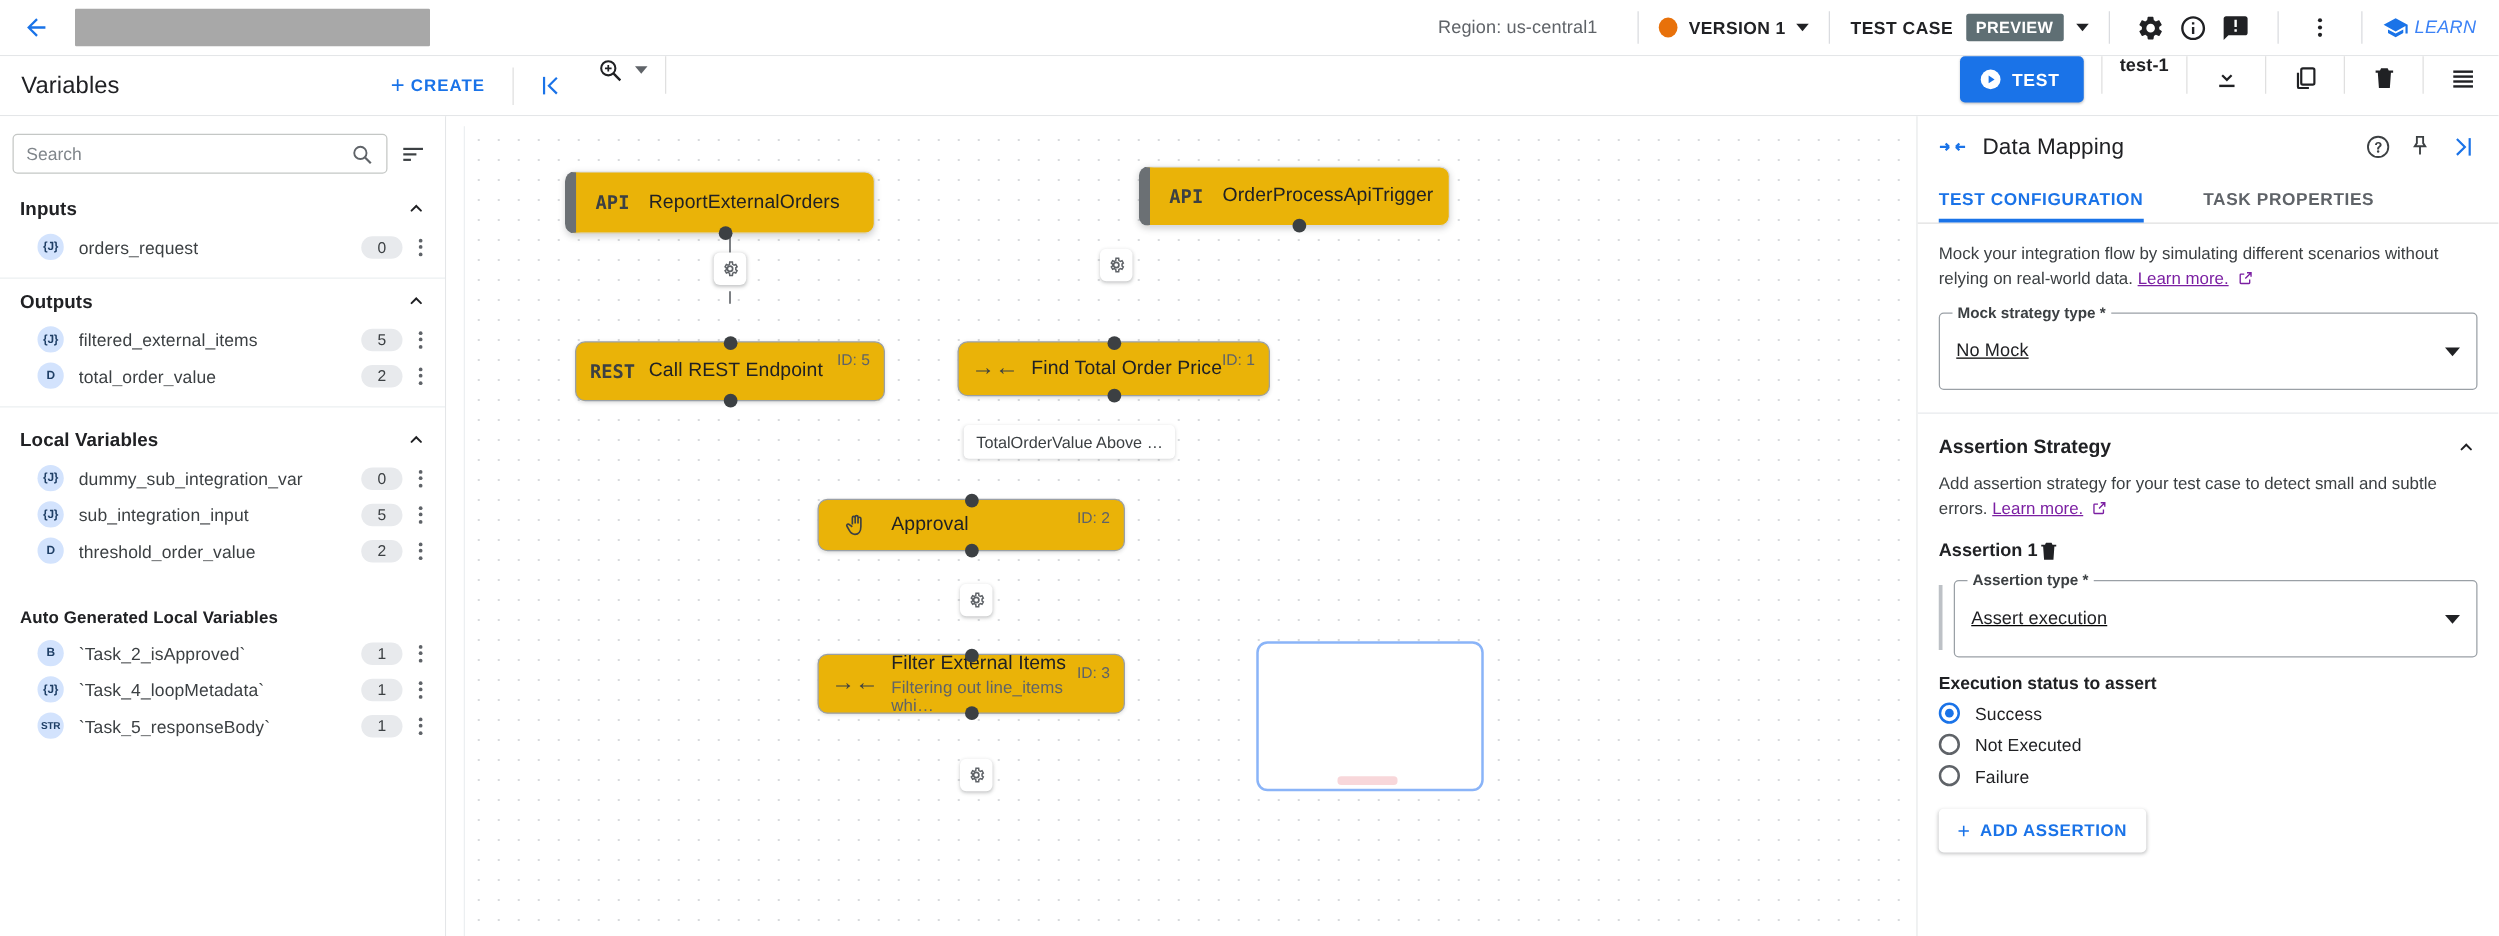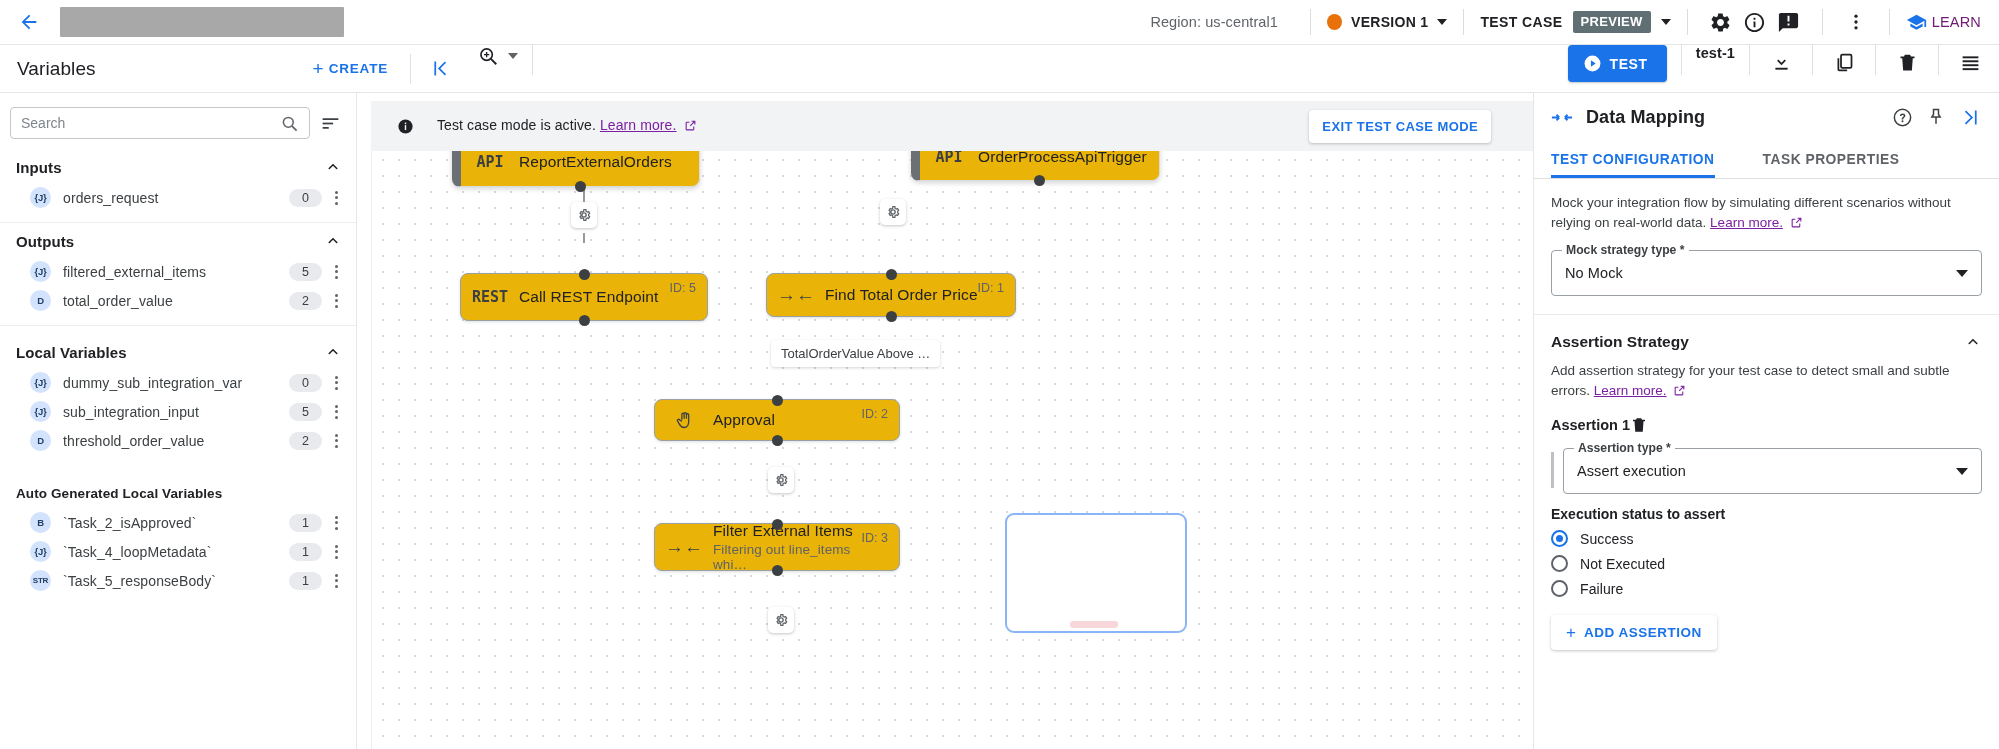--- a/index.html
+++ b/index.html
@@ -24,21 +24,21 @@
   .tsep { width:1px; height:26px; background:#dadce0; margin:0 16px; flex:0 0 1px; }
   .version-group { display:flex; align-items:center; gap:9px; cursor:pointer; }
   .version-dot { width:15px; height:16px; border-radius:50%; background:#e8710a; flex:0 0 15px; }
   .version-text { font-size:14px; font-weight:bold; color:#202124; letter-spacing:.3px; }
   .caret-dn { width:0;height:0;border-left:5px solid transparent;border-right:5px solid transparent;border-top:6px solid #202124; }
   .testcase-group { display:flex; align-items:center; gap:10px; }
   .testcase-label { font-size:14px; font-weight:bold; color:#202124; letter-spacing:.4px; }
   .preview-chip { background:#5f6f74; color:#fff; font-size:13px; font-weight:bold; padding:3px 8px 4px; border-radius:2px; letter-spacing:.3px; }
   .icon-btn { width:34px;height:34px;display:flex;align-items:center;justify-content:center;cursor:pointer;border-radius:50%; }
   .learn-group { display:flex; align-items:center; gap:5px; color:#1a73e8; cursor:pointer; padding-right:4px; }
-  .learn-text { font-size:14.5px; color:#701a75; letter-spacing:.2px; }
+  .learn-text { font-size:14.5px; color:#3b82f6; letter-spacing:.2px;font-style:italic; }
 
   
   .secondbar { height:48px; flex:0 0 48px; display:flex; align-items:center; border-bottom:1px solid #e4e6e8; background:#fff; }
   .sb-left { width:455px; flex:0 0 455px; display:flex; align-items:center; height:100%; padding-left:17px; }
   .sb-title { font-size:19px; color:#202124; letter-spacing:.1px; }
   .sb-left-spacer { flex:1 1 auto; }
   .create-btn { display:flex; align-items:center; gap:5px; color:#1a73e8; cursor:pointer; padding:4px 8px; border-radius:4px; }
   .create-plus { font-size:19px; line-height:1; color:#1a73e8; font-weight:400; }
   .create-text { font-size:13.5px; font-weight:bold; letter-spacing:.8px; color:#1a73e8; }
   .vsep { width:1px; height:30px; background:#e0e0e0; margin:0 14px; flex:0 0 1px; }
@@ -114,32 +114,32 @@
   .edge-label { position:absolute; background:#fff; border-radius:4px; box-shadow:0 1px 3px rgba(60,64,67,.22);
     font-size:13px; color:#3c4043; padding:6px 10px; white-space:nowrap; }
   .blue-card { position:absolute; background:#fff; border:2px solid #8ab4f8; border-radius:9px; }
   .pink-bar { position:absolute; background:#f8d7da; border-radius:3px; }
   svg.wires { position:absolute; inset:0; pointer-events:none; }
 
   
   .rightpanel { width:466px; flex:0 0 466px; border-left:1px solid #e4e6e8; background:#fff; display:flex; flex-direction:column; overflow:hidden; }
   .rp-head { height:48px; flex:0 0 48px; display:flex; align-items:center; padding:0 14px 0 17px; }
   .rp-head-ico { width:22px; flex:0 0 22px; display:flex; align-items:center; justify-content:center; color:#1a73e8; font-size:17px; }
-  .rp-title { font-size:18px; color:#202124; margin-left:13px; flex:1 1 auto; letter-spacing:.1px;font-weight:bold; }
+  .rp-title { font-size:18px; color:#202124; margin-left:13px; flex:1 1 auto; letter-spacing:.1px; }
   .rp-hicon { width:30px;height:30px;display:flex;align-items:center;justify-content:center;cursor:pointer;margin-left:4px; }
   .rp-tabs { height:38px; flex:0 0 38px; display:flex; align-items:stretch; border-bottom:1px solid #e0e0e0; padding-left:17px;gap:12px; }
   .rp-tab { display:flex; align-items:center; padding:0 18px 0 0; margin-right:18px; font-size:13.8px; font-weight:bold;
      letter-spacing:.5px; color:#5f6368; cursor:pointer; position:relative; }
   .rp-tab.active { color:#1a73e8; }
   .rp-tab.active::after { content:""; position:absolute; left:0; right:18px; bottom:0; height:3px; background:#1a73e8; }
   .rp-scroll { flex:1 1 auto; overflow:hidden; }
   .rp-sec { padding:14px 17px 18px; border-bottom:1px solid #e8eaed; }
   .rp-desc { font-size:13.5px; color:#3c4043; line-height:1.45; }
-  .mat-field { position:relative; margin-top:16px; border:1px solid #9aa0a6; border-radius:4px; height:46px;
-     display:flex; align-items:center; padding:0 13px; cursor:pointer; }
+  .mat-field { position:relative; margin-top:16px; border:1px solid #9aa0a6; border-radius:4px; height:62px;
+     display:flex; align-items:center; padding:0 13px; cursor:pointer;text-decoration:underline; }
   .mat-label { position:absolute; top:-8px; left:10px; background:#fff; padding:0 4px; font-size:12.2px; font-weight:bold; color:#3c4043; }
   .mat-value { font-size:14.5px; color:#202124; flex:1 1 auto; letter-spacing:.1px; }
   .mat-caret { width:0;height:0;border-left:6px solid transparent;border-right:6px solid transparent;border-top:7px solid #202124; }
   .rp-sechead { display:flex; align-items:center; padding:18px 17px 6px; }
   .rp-sechead-t { font-size:15.5px; font-weight:bold; color:#202124; flex:1 1 auto; }
   .assert-row { display:flex; align-items:center; padding:14px 17px 0; }
   .assert-lbl { font-size:14.5px; font-weight:bold; color:#202124; }
   .assert-block { position:relative; margin:4px 17px 0; padding-left:12px; }
   .assert-bar { position:absolute; left:0; top:4px; bottom:6px; width:3px; background:#bdc1c6; }
   .radio-label { font-size:14px; font-weight:bold; color:#202124; padding:12px 17px 4px; }
@@ -536,40 +536,20 @@
         <div class="gear-badge" style="left:411px; top:514px;">
           <svg width="16" height="16" viewBox="0 0 24 24">
               <path fill="none" stroke="#5f6368" stroke-width="2" d="M12 15.2a3.2 3.2 0 100-6.4 3.2 3.2 0 000 6.4z"></path>
               <path fill="none" stroke="#5f6368" stroke-width="1.8" d="M19 12a7 7 0 00-.1-1l1.6-1.3-1.6-2.8-2 .8a7 7 0 00-1.7-1L14.9 4h-3.2l-.3 2.7a7 7 0 00-1.7 1l-2-.8L6.1 9.7 7.7 11a7 7 0 000 2l-1.6 1.3 1.6 2.8 2-.8a7 7 0 001.7 1l.3 2.7h3.2l.3-2.7a7 7 0 001.7-1l2 .8 1.6-2.8L18.9 13a7 7 0 00.1-1z"></path>
             </svg>
         </div>
 
         <div class="blue-card" style="left:648px; top:420px; width:182px; height:120px;"></div>
         <div class="pink-bar" style="left:713px; top:528px; width:48px; height:7px;"></div>
 
-        <div class="banner">
-          <span class="banner-ico">
-            <svg width="17" height="17" viewBox="0 0 24 24">
-                <circle cx="12" cy="12" r="10" fill="#202124"></circle>
-                <rect x="11" y="10" width="2" height="7" fill="#f1f3f4"></rect>
-                <rect x="11" y="6.5" width="2" height="2.2" fill="#f1f3f4"></rect>
-              </svg>
-          </span>
-          <span class="banner-text">
-            <span>Test case mode is active.</span>
-            <span class="link-purple">Learn more.</span>
-            <span class="ext-ico">
-              <svg width="13" height="13" viewBox="0 0 24 24">
-                  <path fill="none" stroke="#7b1fa2" stroke-width="2" d="M14 4h6v6M20 4l-8.5 8.5M18 14v5a1 1 0 01-1 1H5a1 1 0 01-1-1V7a1 1 0 011-1h5"></path>
-                </svg>
-            </span>
-          </span>
-          <span class="banner-spacer"></span>
-          <span class="exit-btn">EXIT TEST CASE MODE</span>
-        </div>
       </div>
     </div>
 
     <div class="rightpanel">
       <div class="rp-head">
         <span class="rp-head-ico">
           <svg width="22" height="17" viewBox="0 0 24 18">
               <path fill="none" stroke="#1a73e8" stroke-width="2" d="M1 9h8M9 9l-3-3M9 9l-3 3M23 9h-8M15 9l3-3M15 9l3 3"></path>
             </svg>
         </span>

